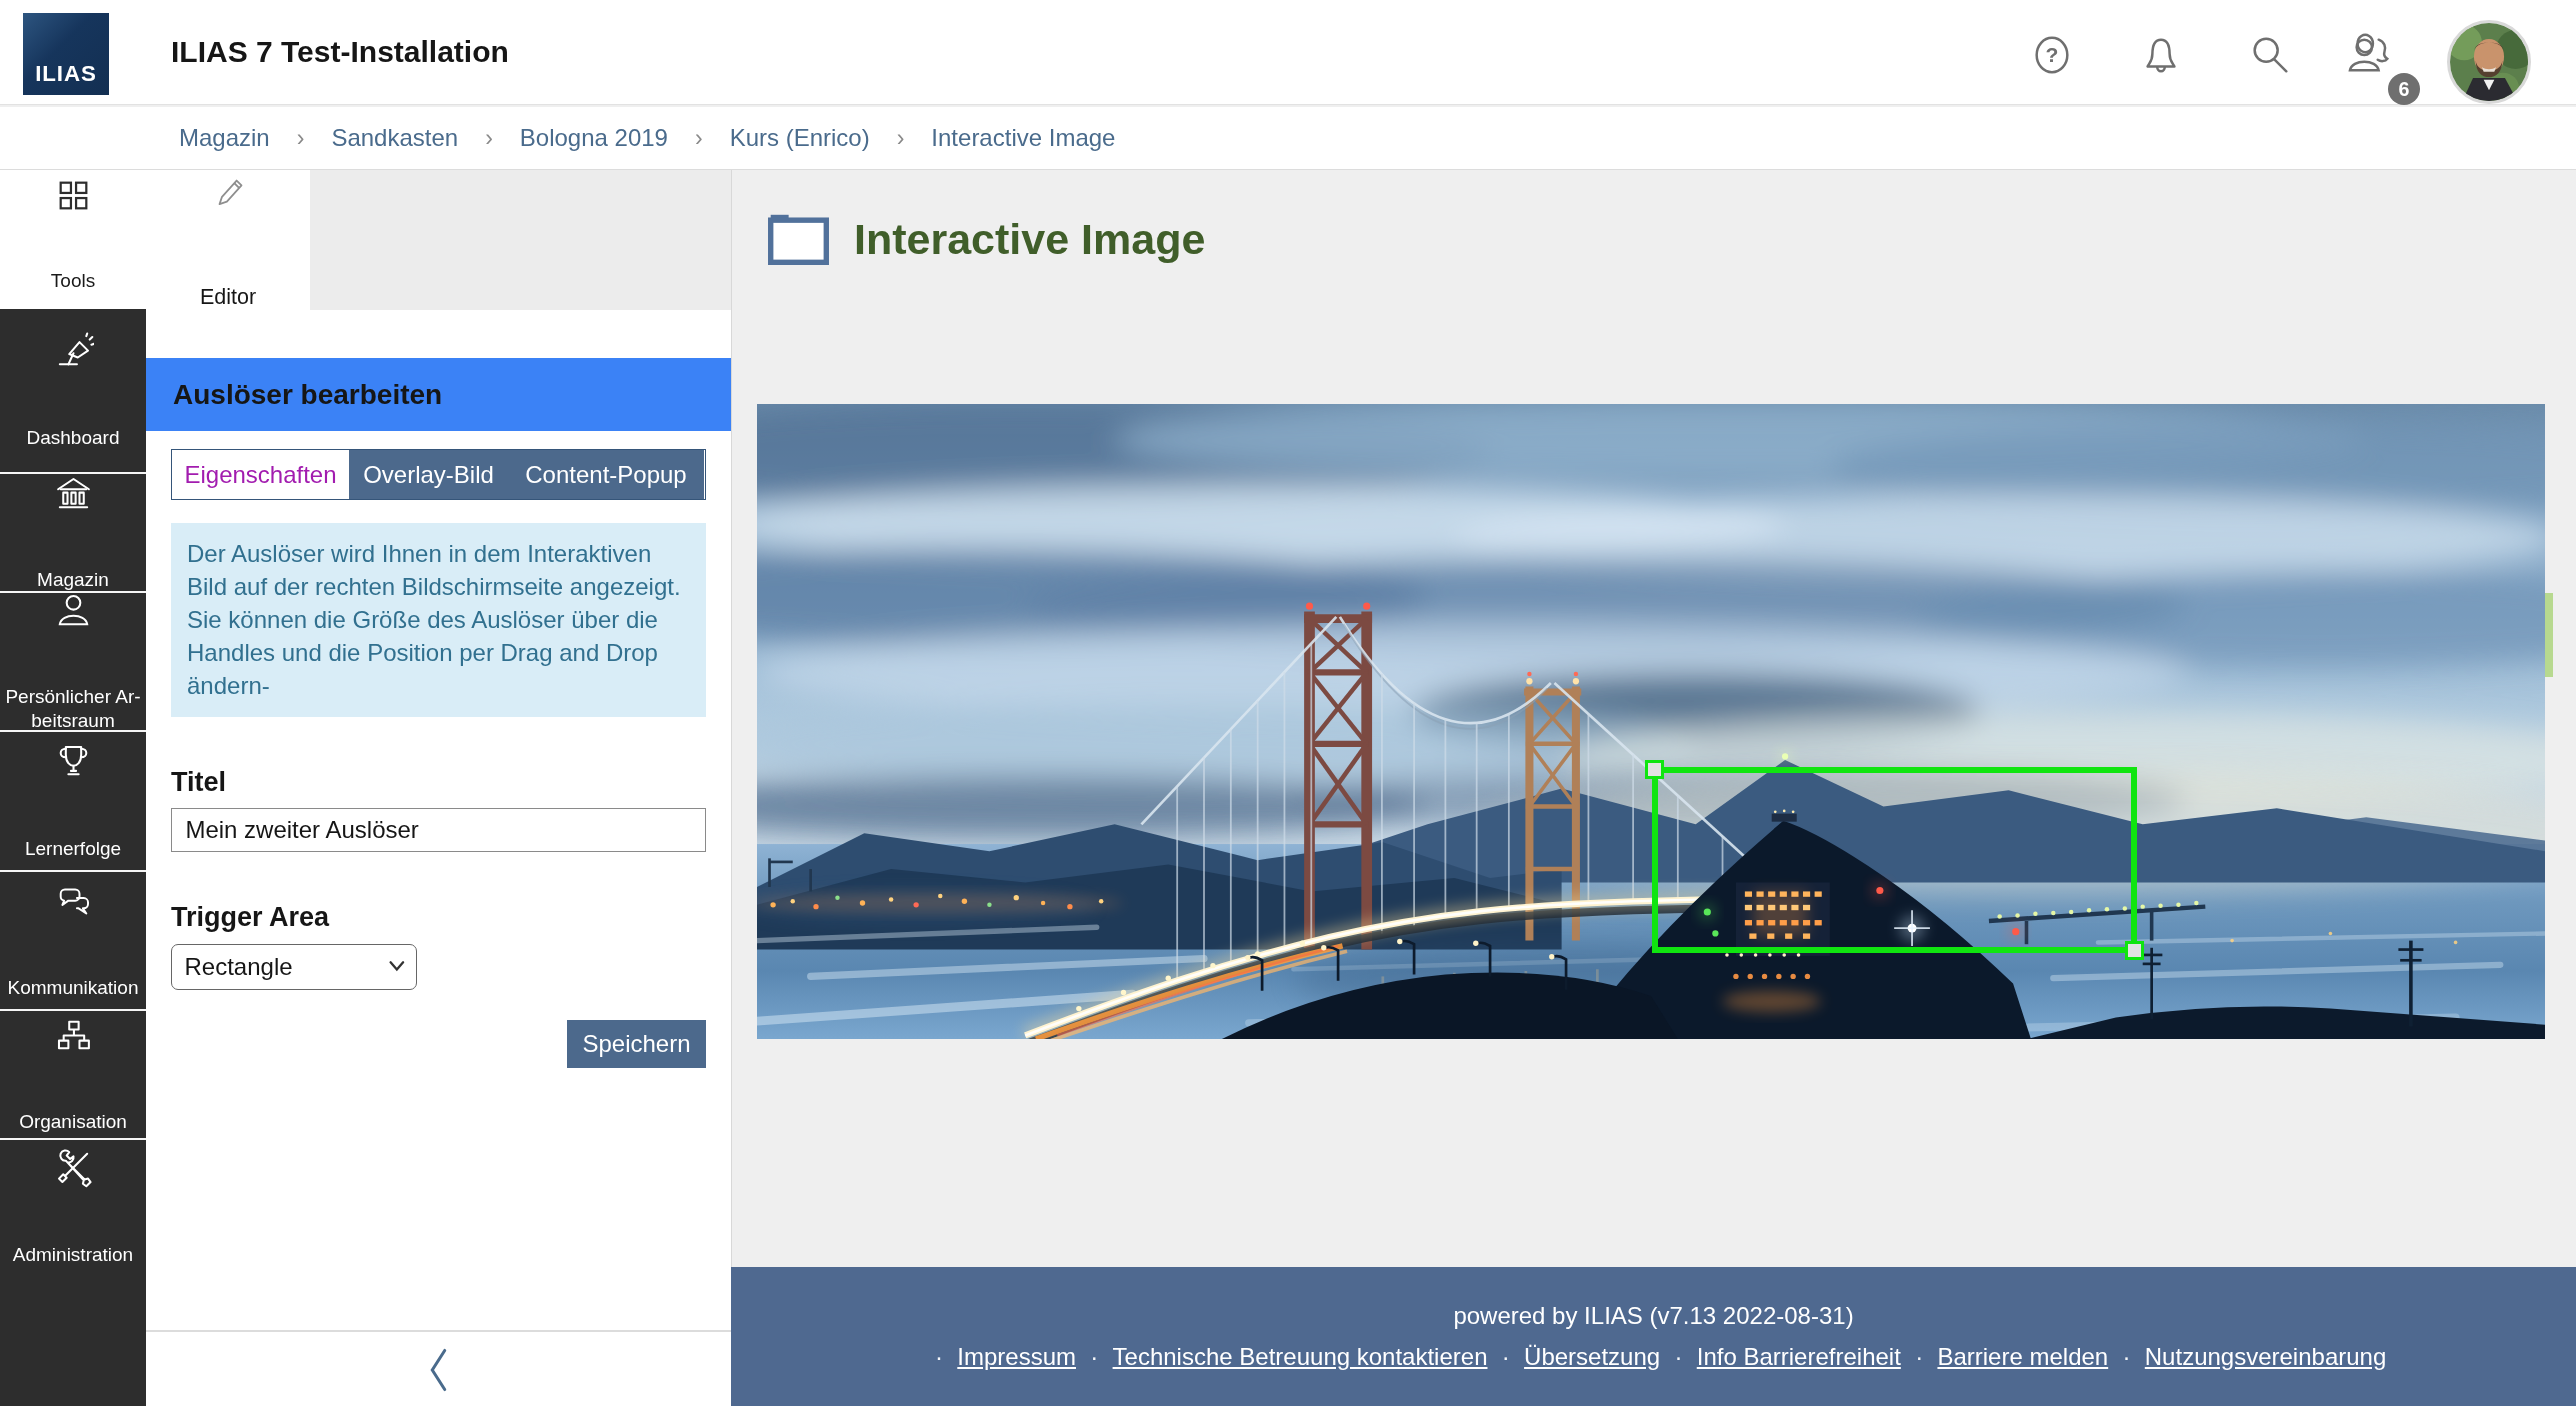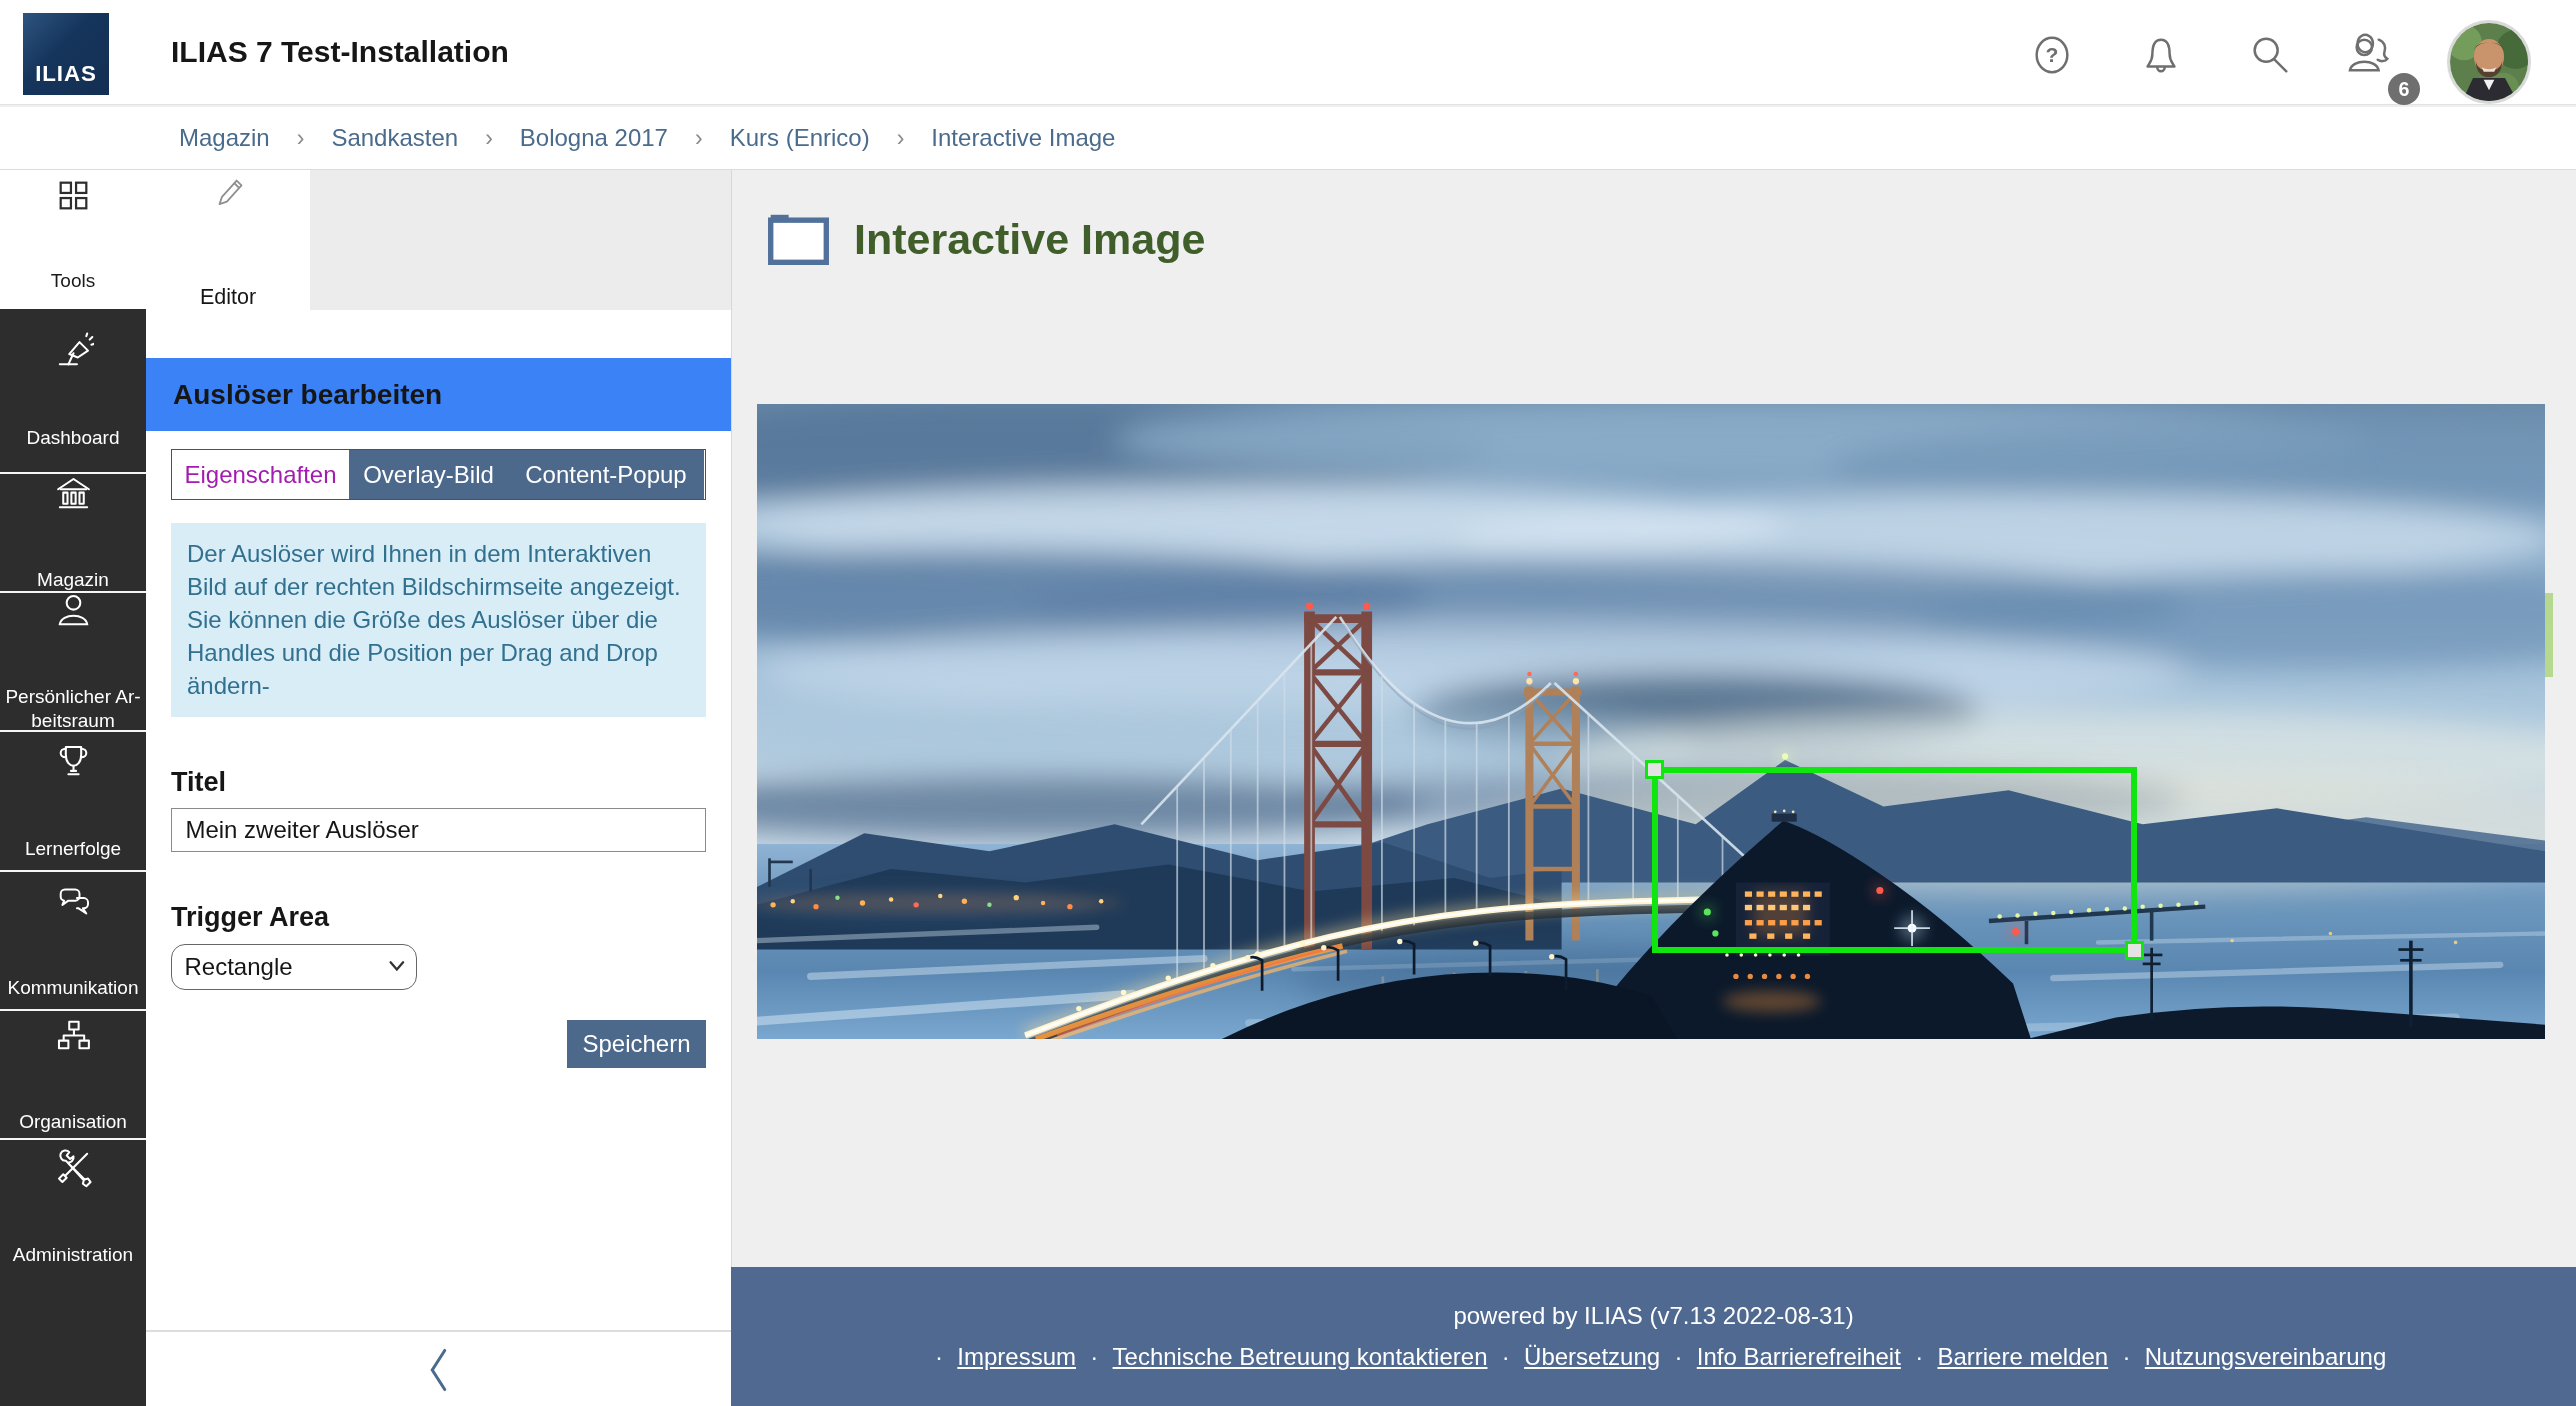--- a/index.html
+++ b/index.html
@@ -63,21 +63,21 @@
   .tab.active { background:#fff; color:#a21caf; }
   .tab:nth-child(1){ width:177px; } .tab:nth-child(2){ width:159px; } .tab:nth-child(3){ width:196px; }
   .infobox { margin-top:23px; background:var(--info-bg,#d9edf7); color:var(--info-text,#31708f);
              font-size:24px; line-height:33px; padding:14.3px 16px; }
   .field-label { margin-top:50px; font-size:27px; font-weight:bold; }
   .text-input { margin-top:10.7px; width:535px; height:44px; border:1.8px solid #8a8a8a; background:#fff;
                 font-size:24px; padding:0 13.4px; font-family:inherit; color:#161616; }
   .select-wrap { position:relative; margin-top:10.7px; width:246px; }
   .select-wrap select { width:246px; height:46px; border:1.8px solid #666; background:#fff; font-size:24px;
                         padding:0 39px 0 12.5px; font-family:inherit; color:#161616;
-                        -webkit-appearance:none; appearance:none; border-radius:14px; cursor:pointer; }
+                        -webkit-appearance:none; appearance:none; border-radius:7px; cursor:pointer; }
   .select-chevron { position:absolute; right:10.7px; top:12.5px; pointer-events:none; }
   .select-chevron svg { width:19.7px; height:19.7px; }
   .save-row { margin-top:30px; display:flex; justify-content:flex-end; }
   .save-btn { width:139px; height:48px; background:var(--accent,#4c698c); color:#fff; border:none;
               font-size:24px; font-family:inherit; cursor:pointer; }
   .panel-divider { position:absolute; left:0; top:1160px; width:585px; height:1.8px; background:#dcdcdc; }
   .collapse-btn { position:absolute; left:0; top:1171px; width:585px; height:57px; display:flex;
                   align-items:center; justify-content:center; cursor:pointer; background:#fff; }
   .collapse-btn svg { width:27px; height:48px; }
 
@@ -155,21 +155,21 @@
         <path d="M36 50 C40 53 48 53 52 50 L50 55 H38 Z" fill="#e8e0d6"></path>
       </svg>
     </div>
   </header>
 
   <nav class="breadcrumb">
     <span class="crumb">Magazin</span>
     <span class="crumb-sep">›</span>
     <span class="crumb">Sandkasten</span>
     <span class="crumb-sep">›</span>
-    <span class="crumb">Bologna 2017</span>
+    <span class="crumb">Bologna 2019</span>
     <span class="crumb-sep">›</span>
     <span class="crumb">Kurs (Enrico)</span>
     <span class="crumb-sep">›</span>
     <span class="crumb">Interactive Image</span>
   </nav>
 
   <aside class="sidebar">
     <div class="tools-tile">
       <span class="side-icon">
         <svg viewBox="0 0 48 48" fill="none" stroke="currentColor" stroke-width="2.6">

